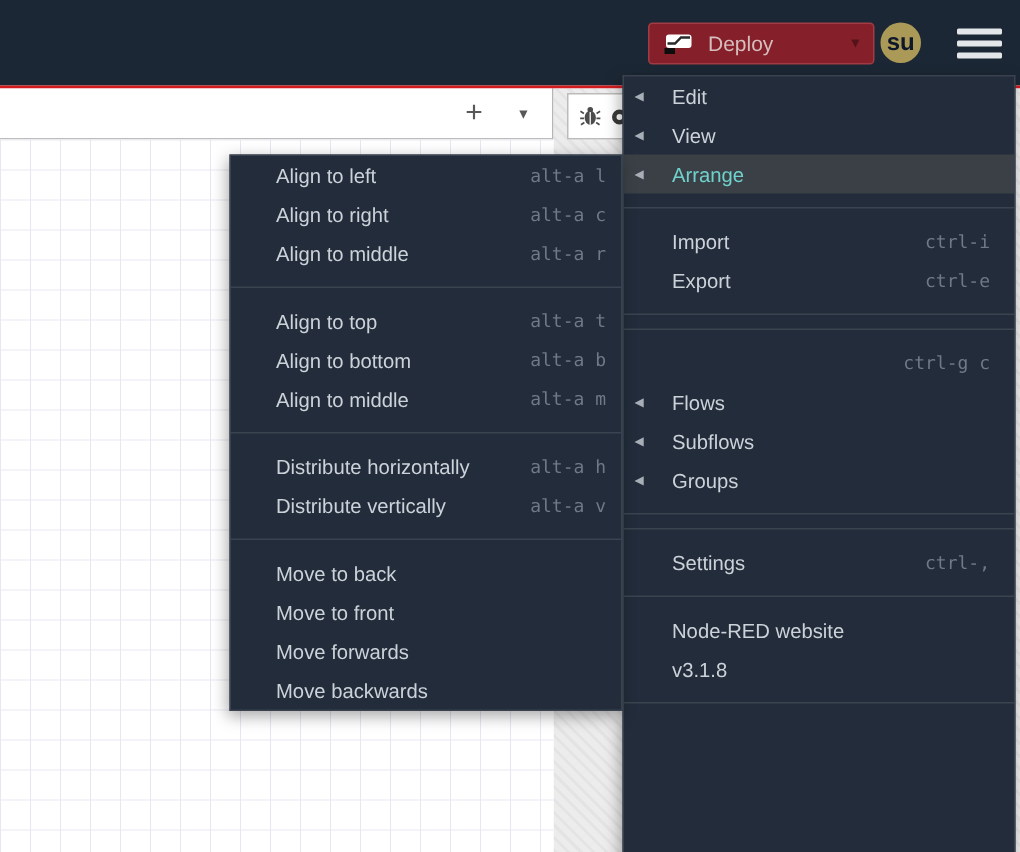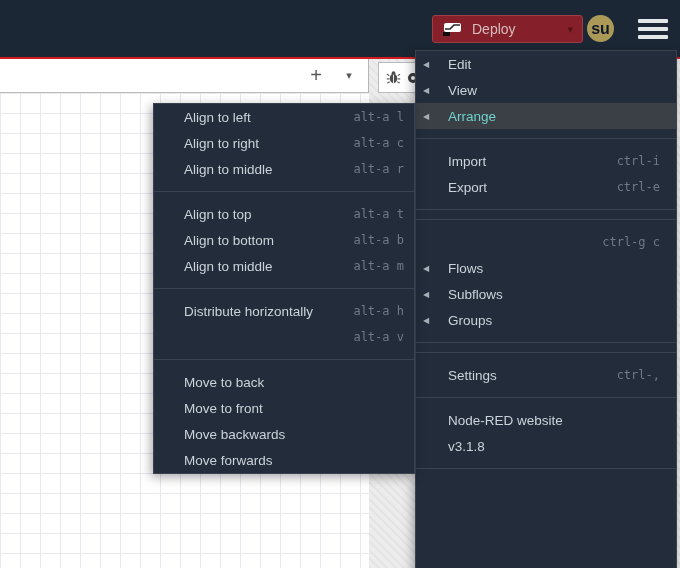--- a/index.html
+++ b/index.html
@@ -200,30 +200,31 @@
       <div class="menu-item">
         <span class="label">Align to middle</span>
         <span class="shortcut">alt-a m</span>
       </div>
       <div class="menu-sep"></div>
       <div class="menu-item">
         <span class="label">Distribute horizontally</span>
         <span class="shortcut">alt-a h</span>
       </div>
       <div class="menu-item">
+        <span class="label">Distribute vertically</span>
         <span class="shortcut">alt-a v</span>
       </div>
       <div class="menu-sep"></div>
       <div class="menu-item">
         <span class="label">Move to back</span>
       </div>
       <div class="menu-item">
         <span class="label">Move to front</span>
       </div>
       <div class="menu-item">
+        <span class="label">Move forwards</span>
+      </div>
+      <div class="menu-item">
         <span class="label">Move backwards</span>
       </div>
-      <div class="menu-item">
-        <span class="label">Move forwards</span>
-      </div>
     </nav>
 
 </div>
 
 </body></html>

